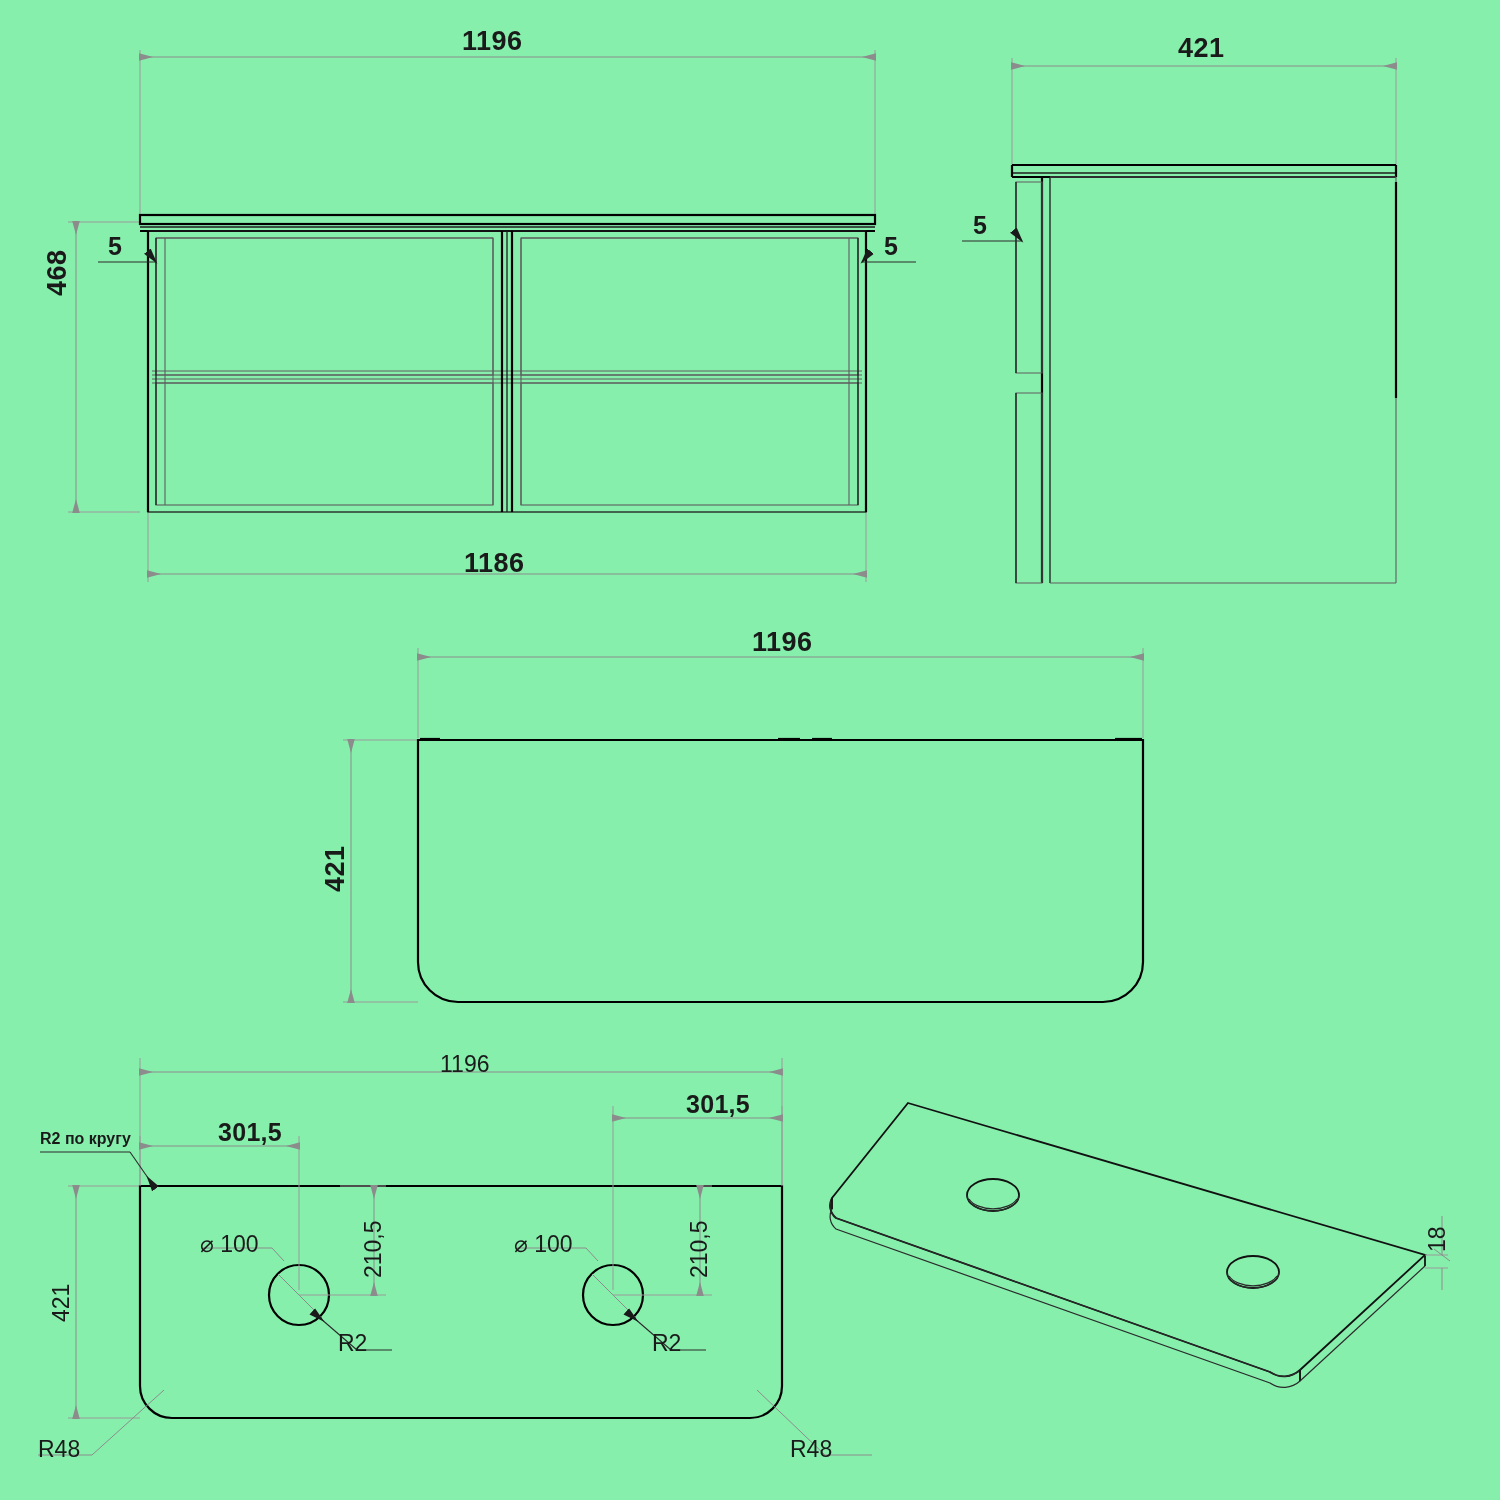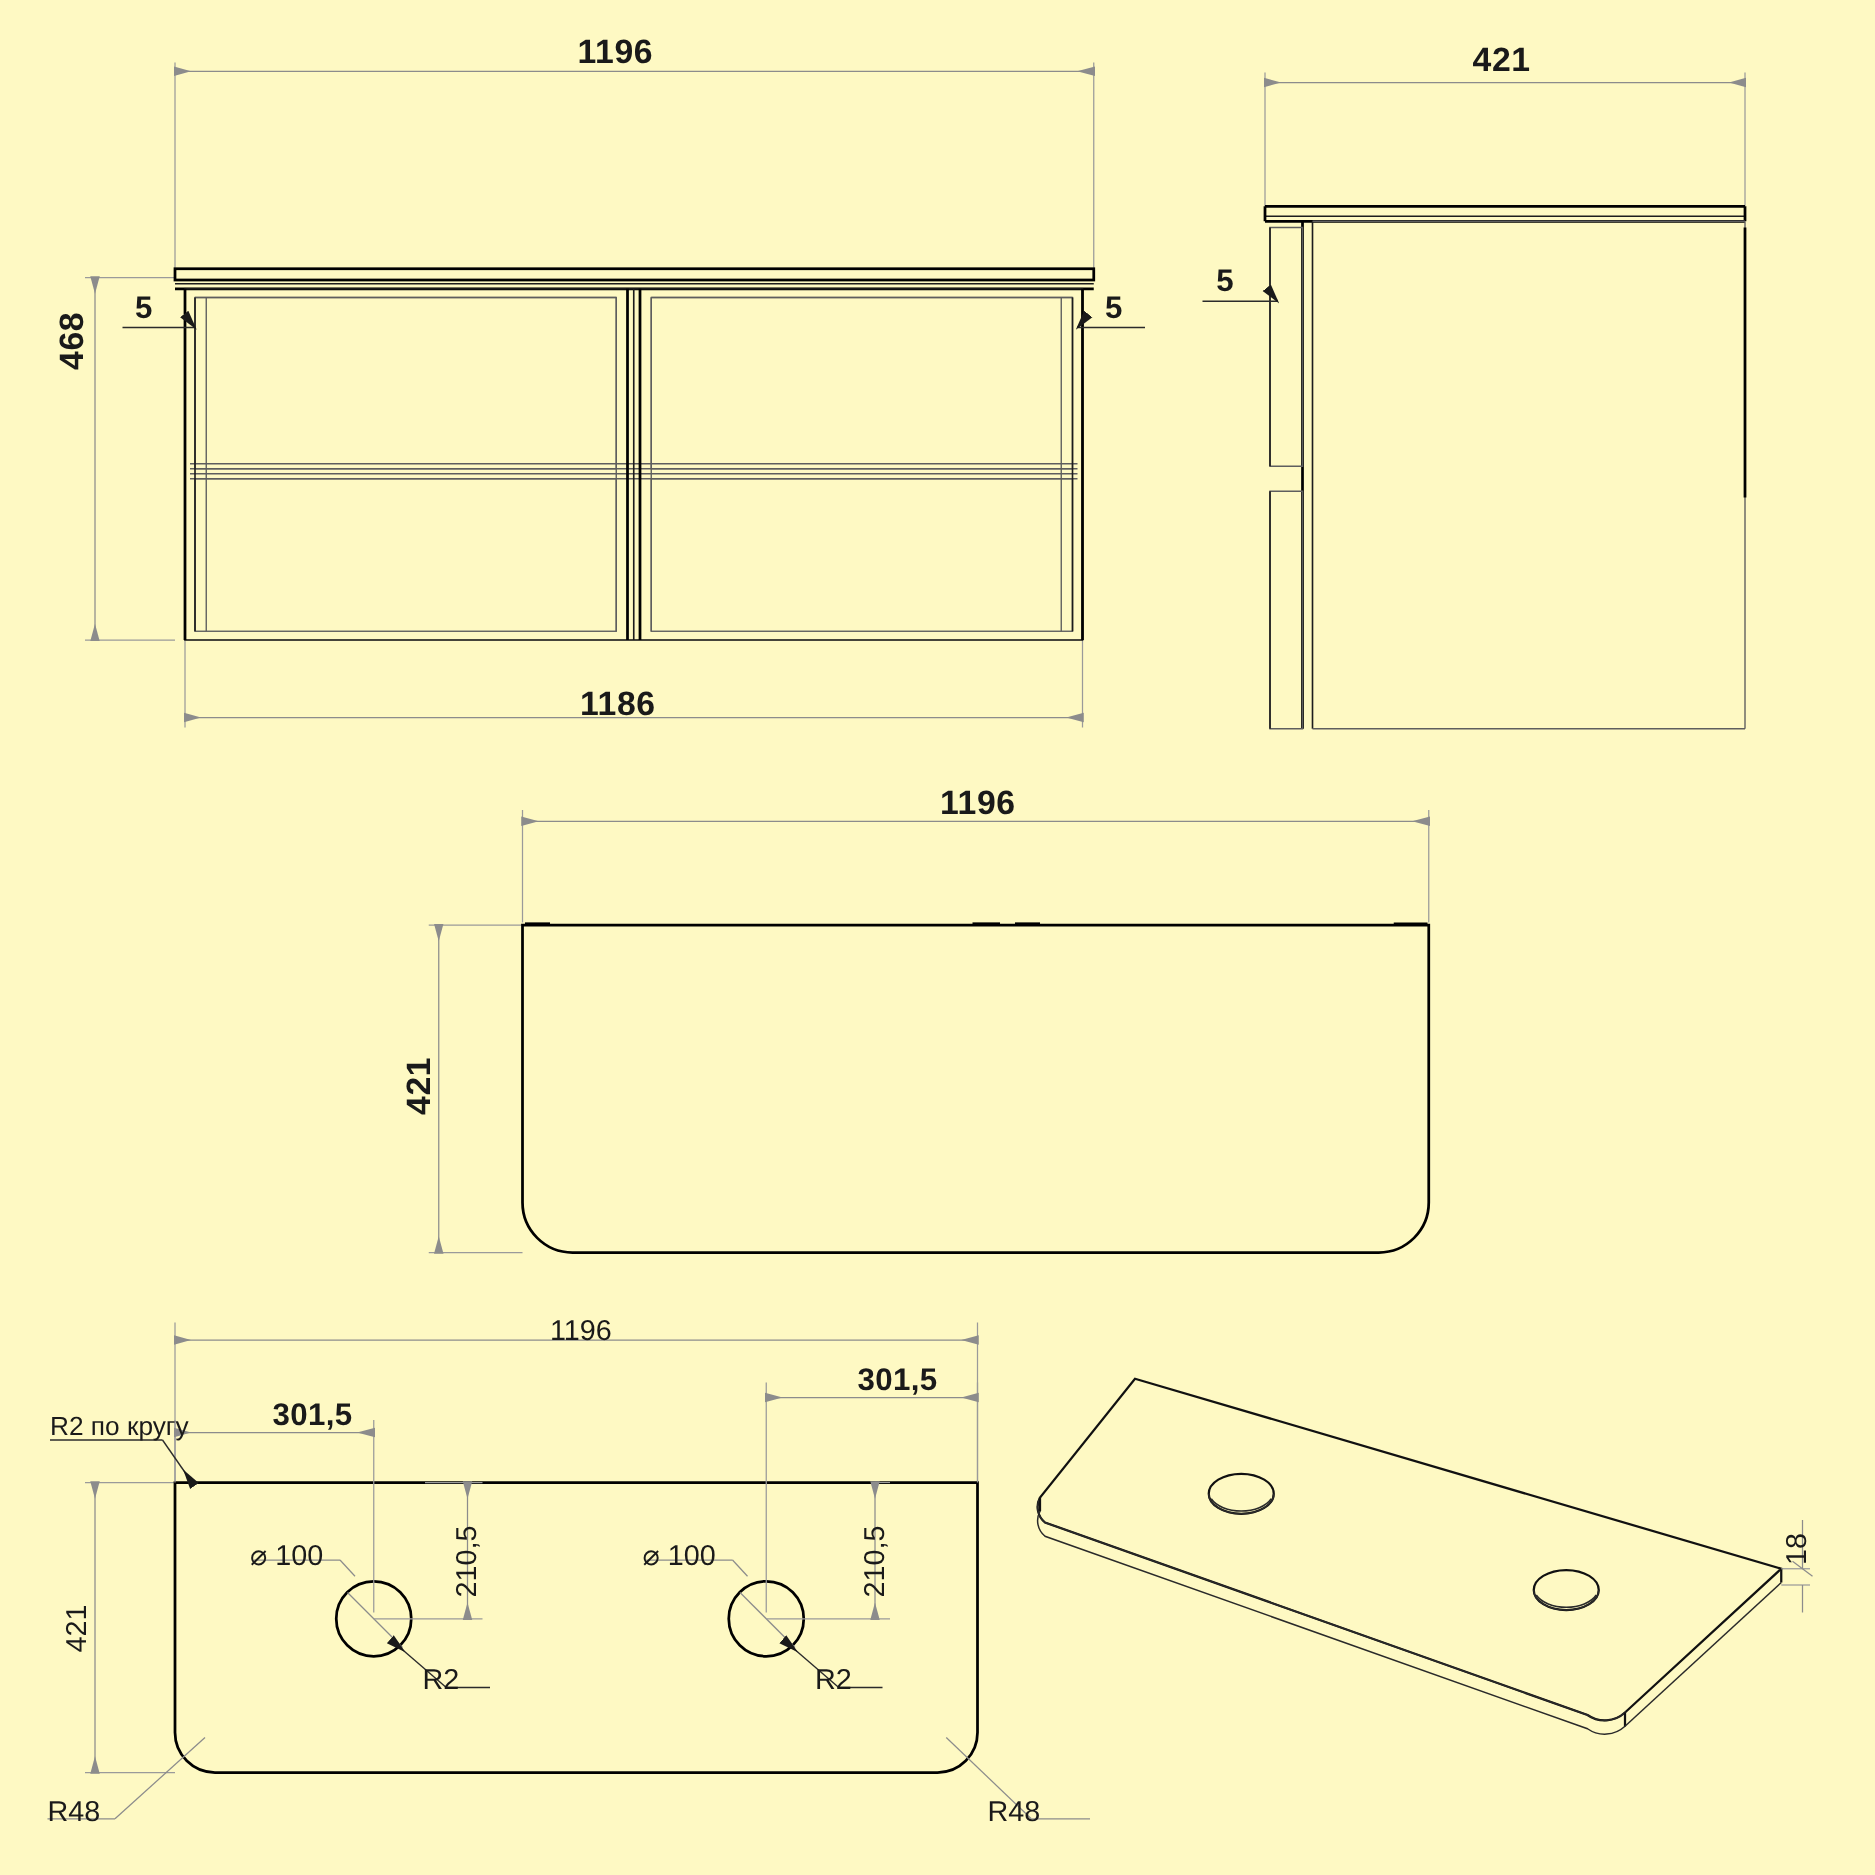--- a/index.html
+++ b/index.html
@@ -11,21 +11,21 @@
     width: 1500px;
     height: 1500px;
     font-family: "Liberation Sans", sans-serif;
     color: #1a1a1a;
     overflow: hidden;
   }
   #sheet {
     position: relative;
     width: 1500px;
     height: 1500px;
-    background: #fef9c3;
+    background: #86efac;
   }
   svg#drawing {
     position: absolute;
     left: 0;
     top: 0;
     width: 1500px;
     height: 1500px;
     display: block;
   }
   
@@ -35,21 +35,21 @@
   .dim      { stroke: #8c8c8c; stroke-width: 1.0; fill: none; }
   .dimdark  { stroke: #2b2b2b; stroke-width: 1.1; fill: none; }
   .ext      { stroke: #9a9a9a; stroke-width: 1.0; fill: none; }
   .lead     { stroke: #8c8c8c; stroke-width: 1.0; fill: none; }
   .leaddark { stroke: #2b2b2b; stroke-width: 1.1; fill: none; }
   .iso      { stroke: #111111; stroke-width: 1.8; fill: none; }
   .iso-thin { stroke: #2a2a2a; stroke-width: 1.2; fill: none; }
   .t-big   { font-size: 27px; font-weight: bold; letter-spacing: 0.5px; }
   .t-med   { font-size: 25px; font-weight: bold; letter-spacing: 0.3px; }
   .t-reg   { font-size: 23px; font-weight: normal; }
-  .t-small { font-size: 21px; font-weight: normal; }
+  .t-small { font-size: 16px; font-weight: bold; }
   .t-grey  { fill: #8a8a8a; }
   .t-mid   { fill: #5a5a5a; }
 </style>
 </head>
 <body>
 
 <div id="sheet">
 <svg id="drawing" viewBox="0 0 1500 1500">
 
   <defs>

